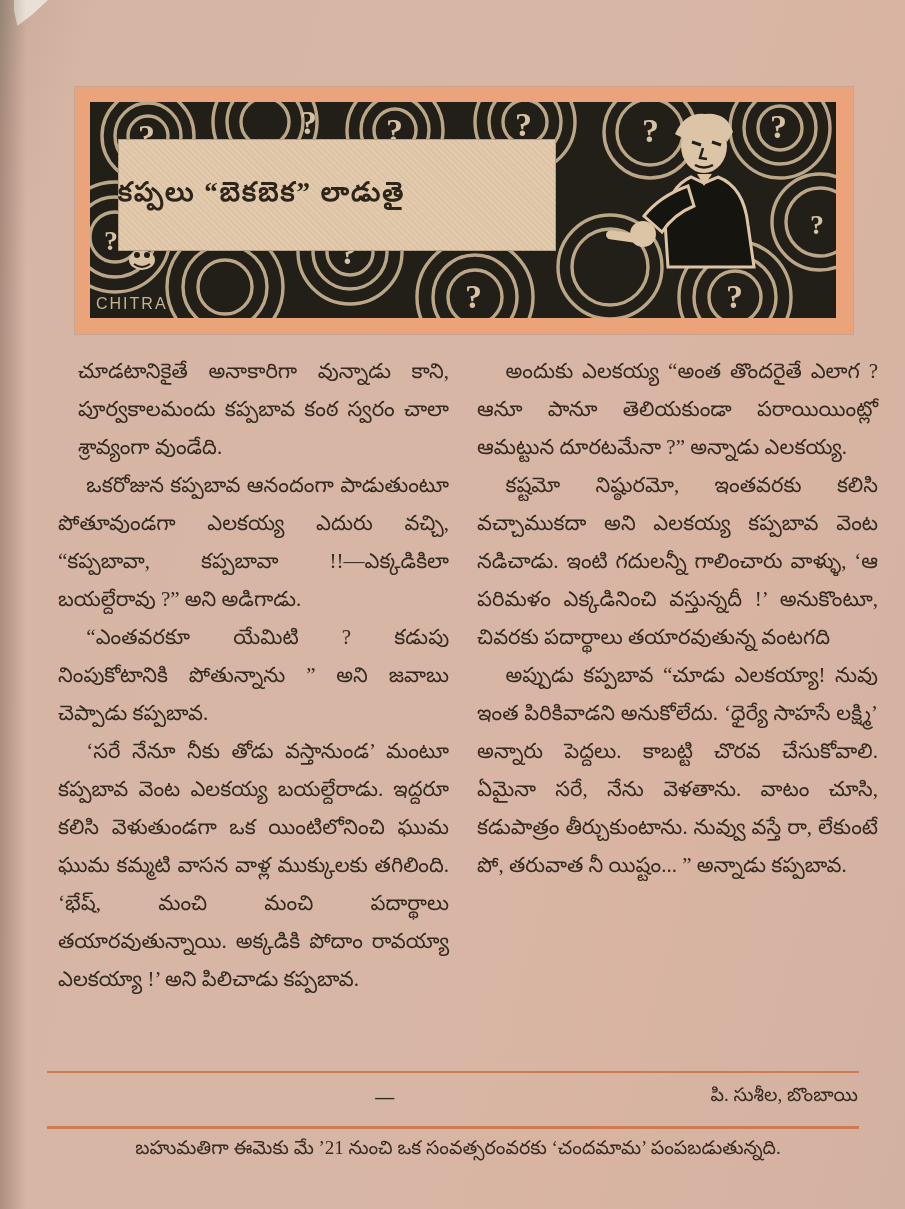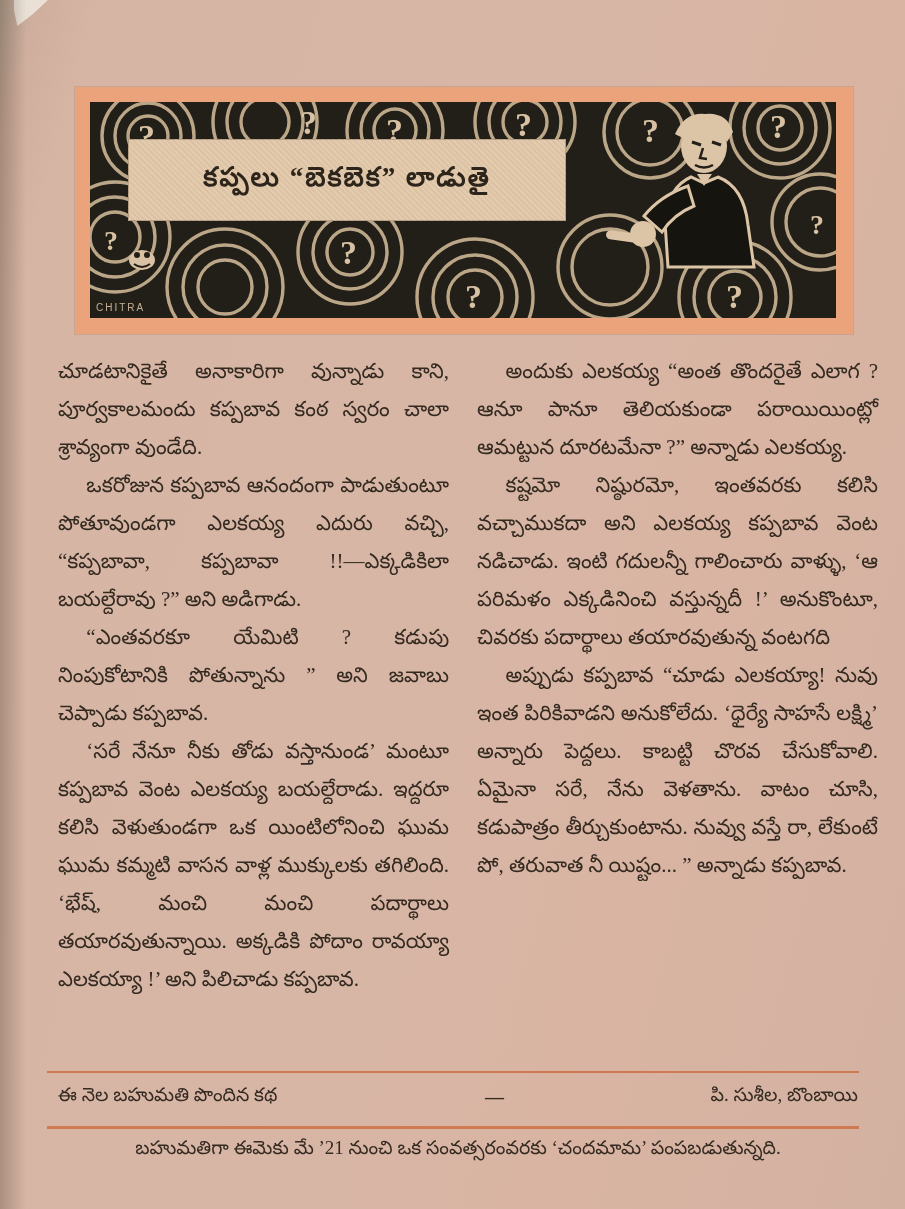--- a/index.html
+++ b/index.html
@@ -30,52 +30,52 @@
     position:absolute;left:75px;top:87px;width:778px;height:247px;
     background:#eba37b;
     box-shadow:0 0 0 1px rgba(120,70,40,.15);
   }
   .art-black{
     position:absolute;left:15px;top:15px;width:746px;height:216px;
     background:#211f18;overflow:hidden;
   }
   .art-black svg{position:absolute;inset:0;display:block;}
   .banner{
-    position:absolute;left:38px;top:37px;width:438px;height:82px;
+    position:absolute;left:28px;top:37px;width:438px;height:112px;
     background:
       repeating-linear-gradient(45deg, rgba(120,95,65,.08) 0 2px, rgba(0,0,0,0) 2px 4px),
       #e4cbad;
-    display:flex;align-items:center;justify-content:center;
+    display:flex;align-items:center;justify-content:flex-start;
     box-shadow:inset 0 0 0 1px rgba(60,45,30,.25);
   }
   .banner-text{
     font-size:27px;font-weight:bold;color:#2d251b;letter-spacing:2px;white-space:nowrap;
   }
   .main-title{
     position:absolute;left:248px;top:146px;width:492px;
     font-size:49px;font-weight:bold;color:#e0c7a8;letter-spacing:1px;
     text-shadow:2px 2px 0 rgba(0,0,0,.65);white-space:nowrap;
   }
   .signature{
     position:absolute;left:6px;bottom:5px;
     font-family:"Liberation Sans","DejaVu Sans",sans-serif;
-    font-size:10px;letter-spacing:2px;color:#d8c0a2;opacity:.9;
+    font-size:16px;letter-spacing:2px;color:#d8c0a2;opacity:.9;
   }
 
   
   .columns{
     position:absolute;left:58px;top:352px;width:820px;
     display:flex;gap:14px;
     color:#342a20;
   }
   .col{font-size:21px;line-height:38px;text-align:justify;}
   .col-left{width:398px;}
   .col-right{width:408px;margin-left:14px;}
   .col p{margin:0;text-indent:1.35em;}
-  .col p.noindent{text-indent:0;}
+  .col p.noindent{text-indent:0;margin-left:20px;}
 
   
   .rule{position:absolute;left:47px;width:812px;background:#cf7a50;}
   .rule-top{top:1071px;height:2px;}
   .rule-bottom{top:1126px;height:3px;}
   .footer-row{
     position:absolute;left:58px;top:1084px;width:800px;
     display:flex;align-items:center;
     font-size:19px;color:#342a20;
   }
@@ -213,19 +213,18 @@
     </div>
     <div class="col col-right">
       <p>అందుకు ఎలకయ్య “అంత తొందరైతే ఎలాగ ? ఆనూ పానూ తెలియకుండా పరాయియింట్లో ఆమట్టున దూరటమేనా ?” అన్నాడు ఎలకయ్య.</p>
       <p>కష్టమో నిష్ఠురమో, ఇంతవరకు కలిసి వచ్చాముకదా అని ఎలకయ్య కప్పబావ వెంట నడిచాడు. ఇంటి గదులన్నీ గాలించారు వాళ్ళు, ‘ఆ పరిమళం ఎక్కడినించి వస్తున్నదీ !’ అనుకొంటూ, చివరకు పదార్థాలు తయారవుతున్న వంటగది</p>
       <p>అప్పుడు కప్పబావ “చూడు ఎలకయ్యా! నువు ఇంత పిరికివాడని అనుకోలేదు. ‘ధైర్యే సాహసే లక్ష్మి’ అన్నారు పెద్దలు. కాబట్టి చొరవ చేసుకోవాలి. ఏమైనా సరే, నేను వెళతాను. వాటం చూసి, కడుపాత్రం తీర్చుకుంటాను. నువ్వు వస్తే రా, లేకుంటే పో, తరువాత నీ యిష్టం... ” అన్నాడు కప్పబావ.</p>
     </div>
   </div>
 
   <div class="rule rule-top"></div>
   <div class="footer-row">
-    <span class="footer-caption">ఈ నెల బహుమతి పొందిన కథ</span>
     <span class="footer-dash">—</span>
     <span class="footer-author">పి. సుశీల, బొంబాయి</span>
   </div>
   <div class="rule rule-bottom"></div>
   <div class="bottom-note">బహుమతిగా ఈమెకు మే ’21 నుంచి ఒక సంవత్సరంవరకు ‘చందమామ’ పంపబడుతున్నది.</div>
 </div>
 
 </body></html>

